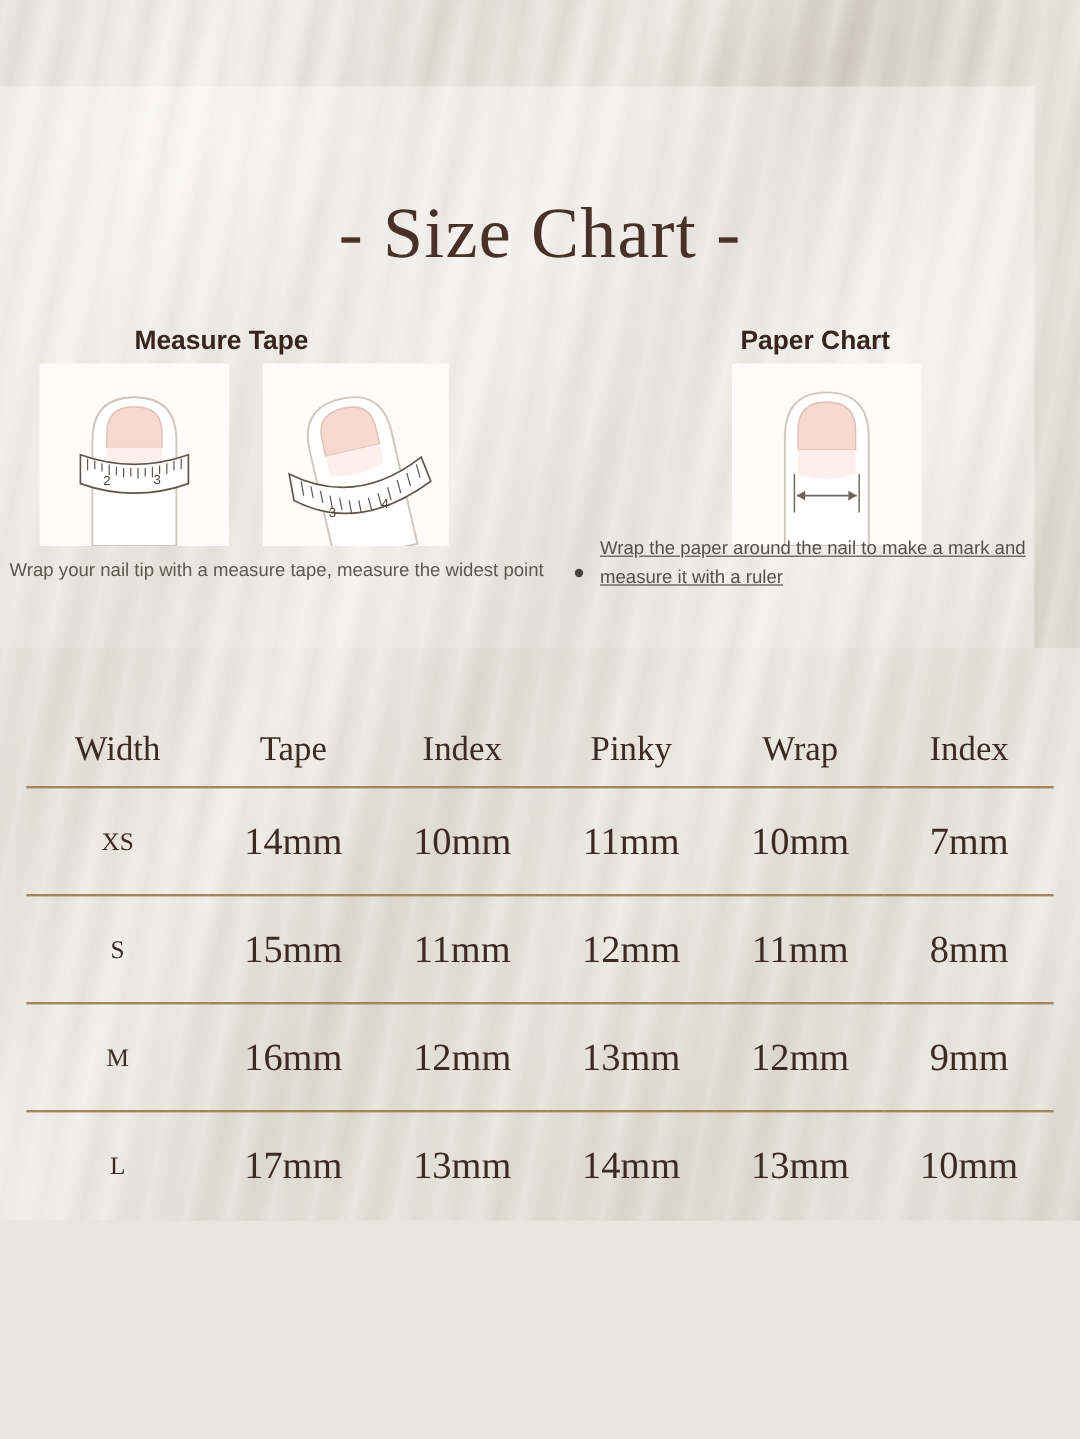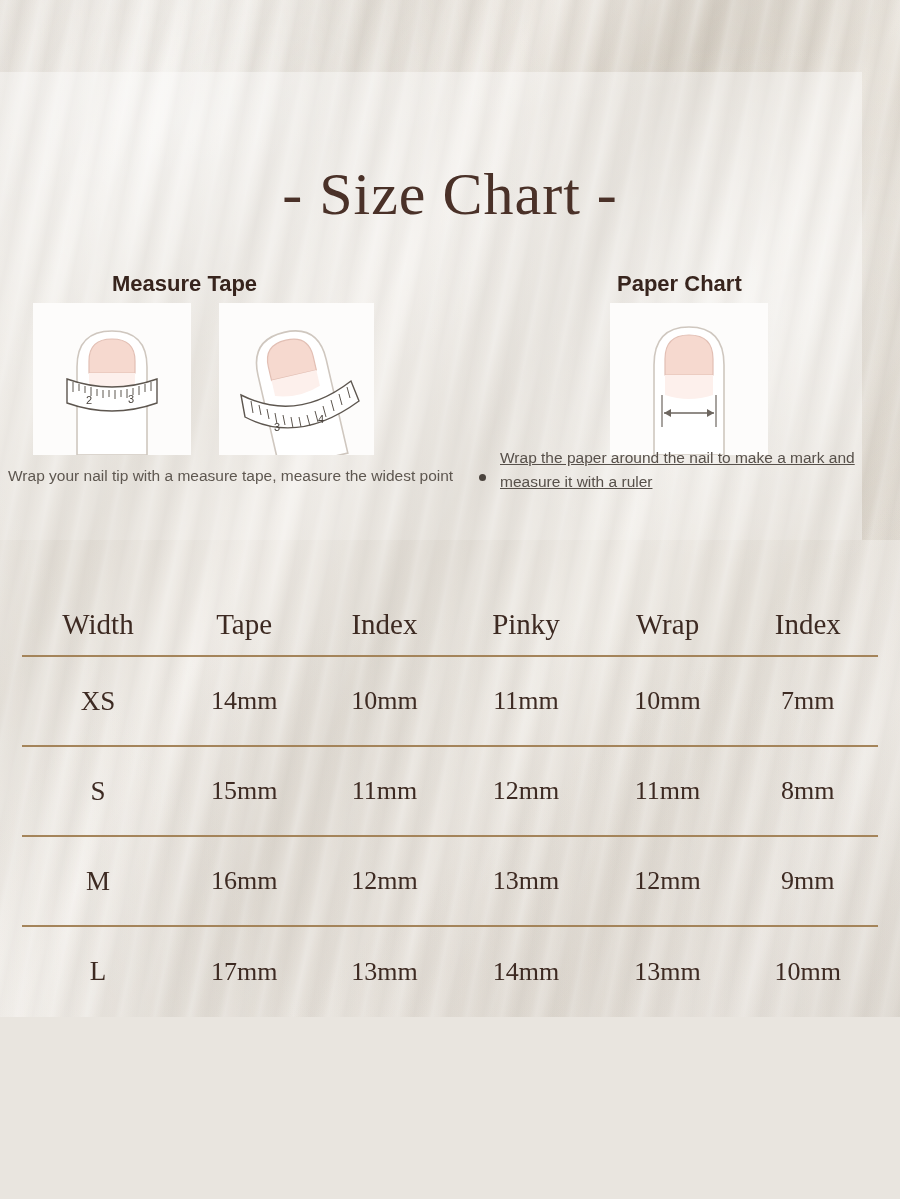--- a/index.html
+++ b/index.html
@@ -152,25 +152,25 @@
     font-weight: normal;
     font-size: 29px;
     padding-bottom: 14px;
     text-align: center;
     color: #3d2a22;
   }
   thead th.col-width { width: 150px; }
   tbody tr { height: 90px; }
   tbody td {
     text-align: center;
-    font-size: 26px;
+    font-size: 32px;
     border-top: 2px solid #a4845a;
     color: #3d2a22;
   }
-  tbody td.size-label { font-size: 27px; }
+  tbody td.size-label { font-size: 21px; }
   tbody tr:last-child td { border-bottom: none; }
 </style>
 </head>
 <body>
 
 <div class="page">
   <div class="crinkle"></div>
   <div class="crinkle2"></div>
   <div class="veil-top"></div>
   <div class="veil-bottom"></div>

